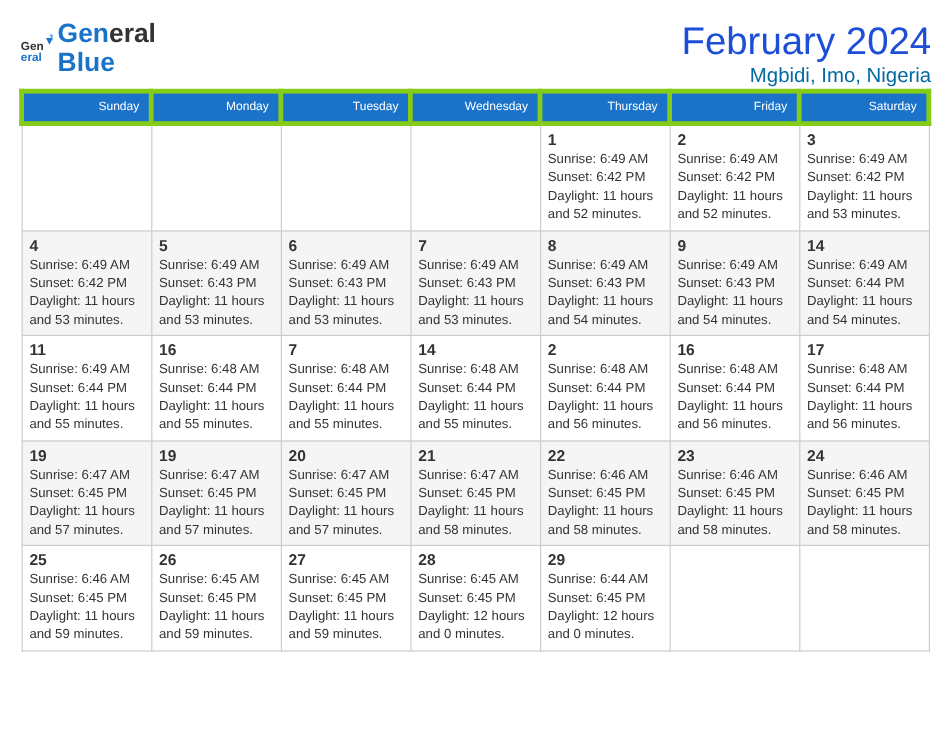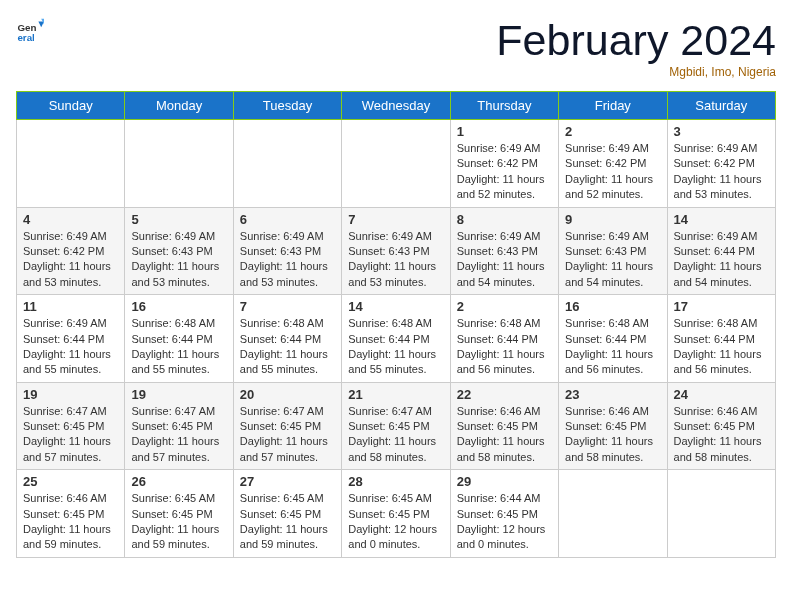--- a/index.html
+++ b/index.html
@@ -7,21 +7,21 @@
       font-family: Arial, sans-serif;
       background: #fff;
       width: 792px;
       min-height: 612px;
       padding: 16px;
     }
     .header {
       display: flex;
       justify-content: space-between;
       align-items: flex-start;
-      margin-bottom: 12px;
+      margin-bottom: 1px;
     }
     .logo {
       display: flex;
       align-items: center;
       gap: 4px;
     }
     .logo-text {
       font-size: 22px;
       font-weight: bold;
       color: #333;
@@ -29,41 +29,41 @@
     }
     .logo-text span { color: #1a73c9; }
     .logo-icon {
       width: 28px;
       height: 28px;
     }
     .title-block {
       text-align: right;
     }
     .month-title {
-      font-size: 43px;
+      font-size: 32px;
       font-weight: normal;
-      color: #0f172a;
+      color: #1d4ed8;
     }
     .location {
-      font-size: 12px;
-      color: #a16207;
+      font-size: 17px;
+      color: #0369a1;
     }
     .calendar {
       width: 100%;
       border-collapse: collapse;
       font-size: 11px;
     }
     .calendar thead th {
       background: #1a73c9;
       color: #fff;
       padding: 6px 8px;
-      text-align: center;
-      font-size: 13px;
+      text-align: right;
+      font-size: 10px;
       font-weight: normal;
-      border: 1px solid #84cc16;
+      border: 4px solid #84cc16;
     }
     .calendar tbody td {
       border: 1px solid #ccc;
       vertical-align: top;
       padding: 4px 6px;
       width: calc(100% / 7);
       min-height: 80px;
       height: 80px;
     }
     .day-num {
@@ -92,20 +92,25 @@
 <body>
 
 <div class="header">
   <div class="logo">
     <svg class="logo-icon" viewBox="0 0 40 40">
       <text x="2" y="22" font-size="14" font-weight="bold" fill="#333">Gen</text>
       <text x="2" y="36" font-size="14" font-weight="bold" fill="#1a73c9">eral</text>
       <polygon points="32,8 40,8 36,16" fill="#1a73c9"></polygon>
       <polygon points="36,4 40,4 40,12" fill="#5aabf0"></polygon>
     </svg>
+    <div>
+      <div class="logo-text">
+        <span>Gen</span>eral<br><span>Blue</span>
+      </div>
+    </div>
   </div>
   <div class="title-block">
     <div class="month-title">February 2024</div>
     <div class="location">Mgbidi, Imo, Nigeria</div>
   </div>
 </div>
 
 <table class="calendar">
   <thead>
     <tr>

